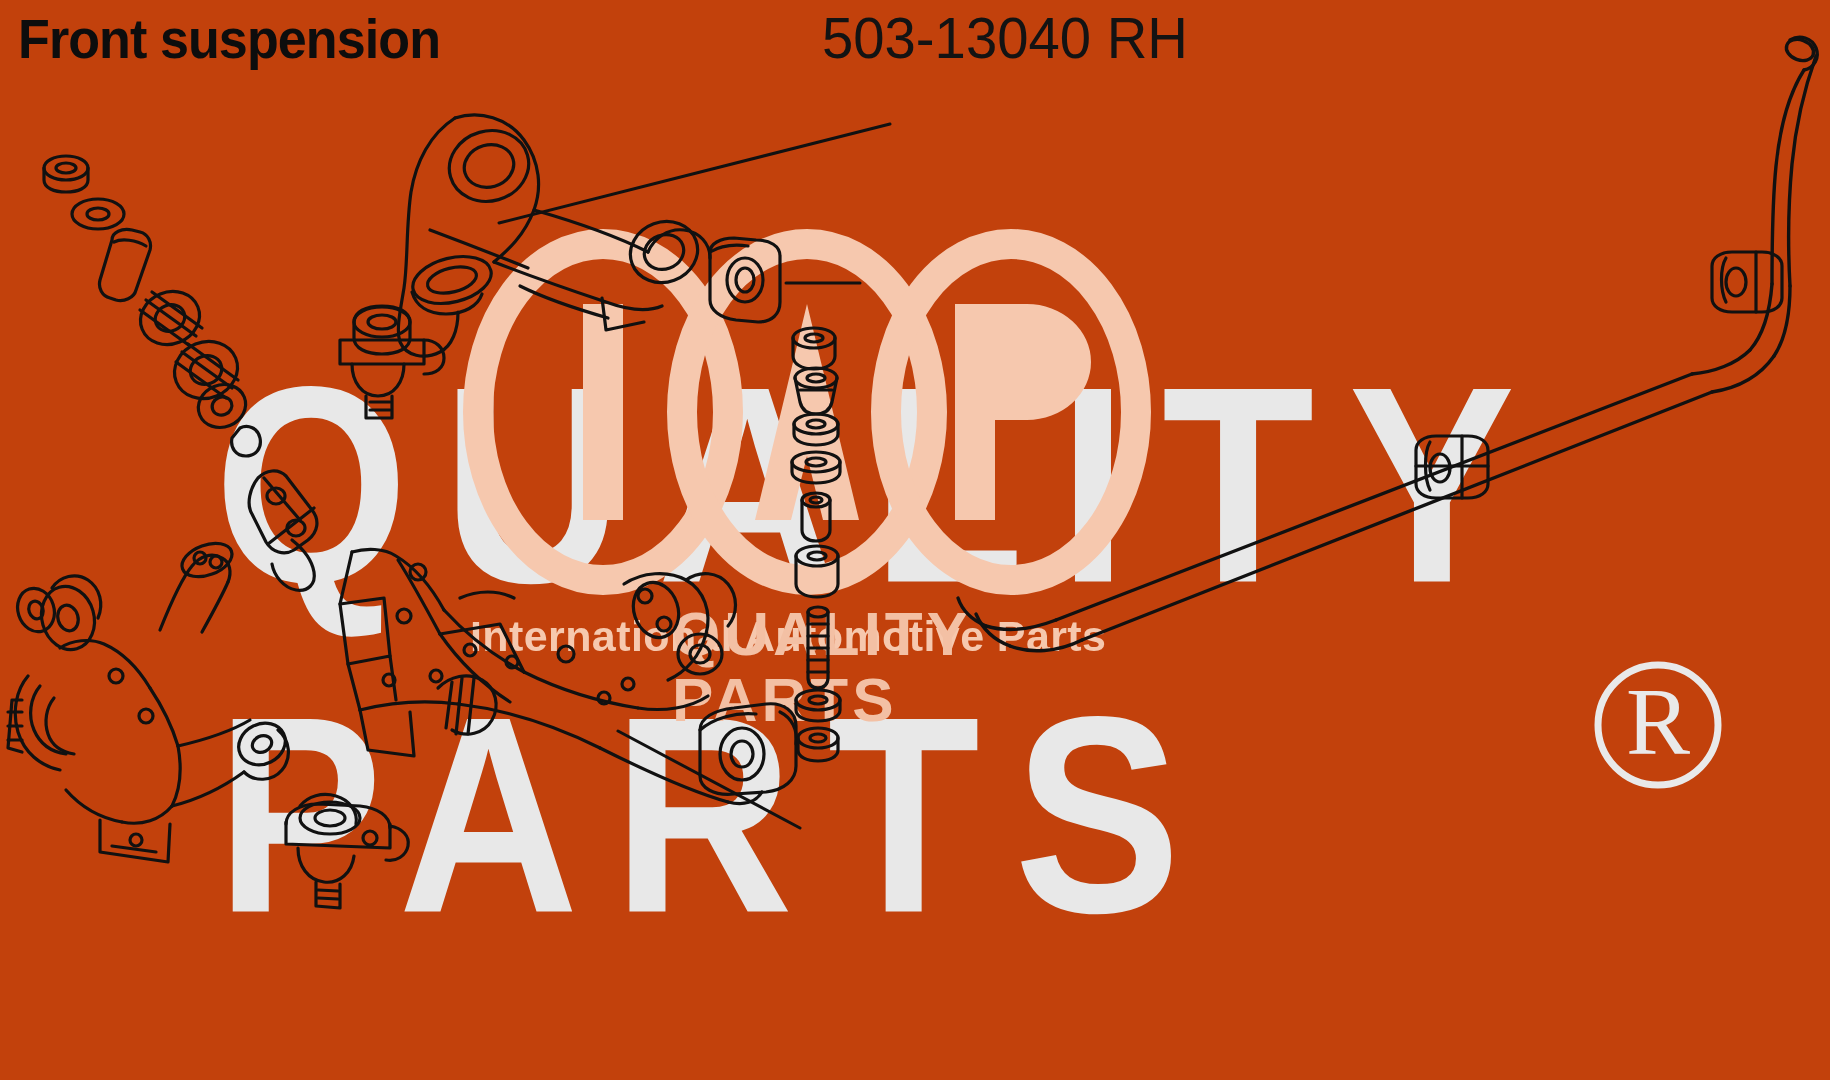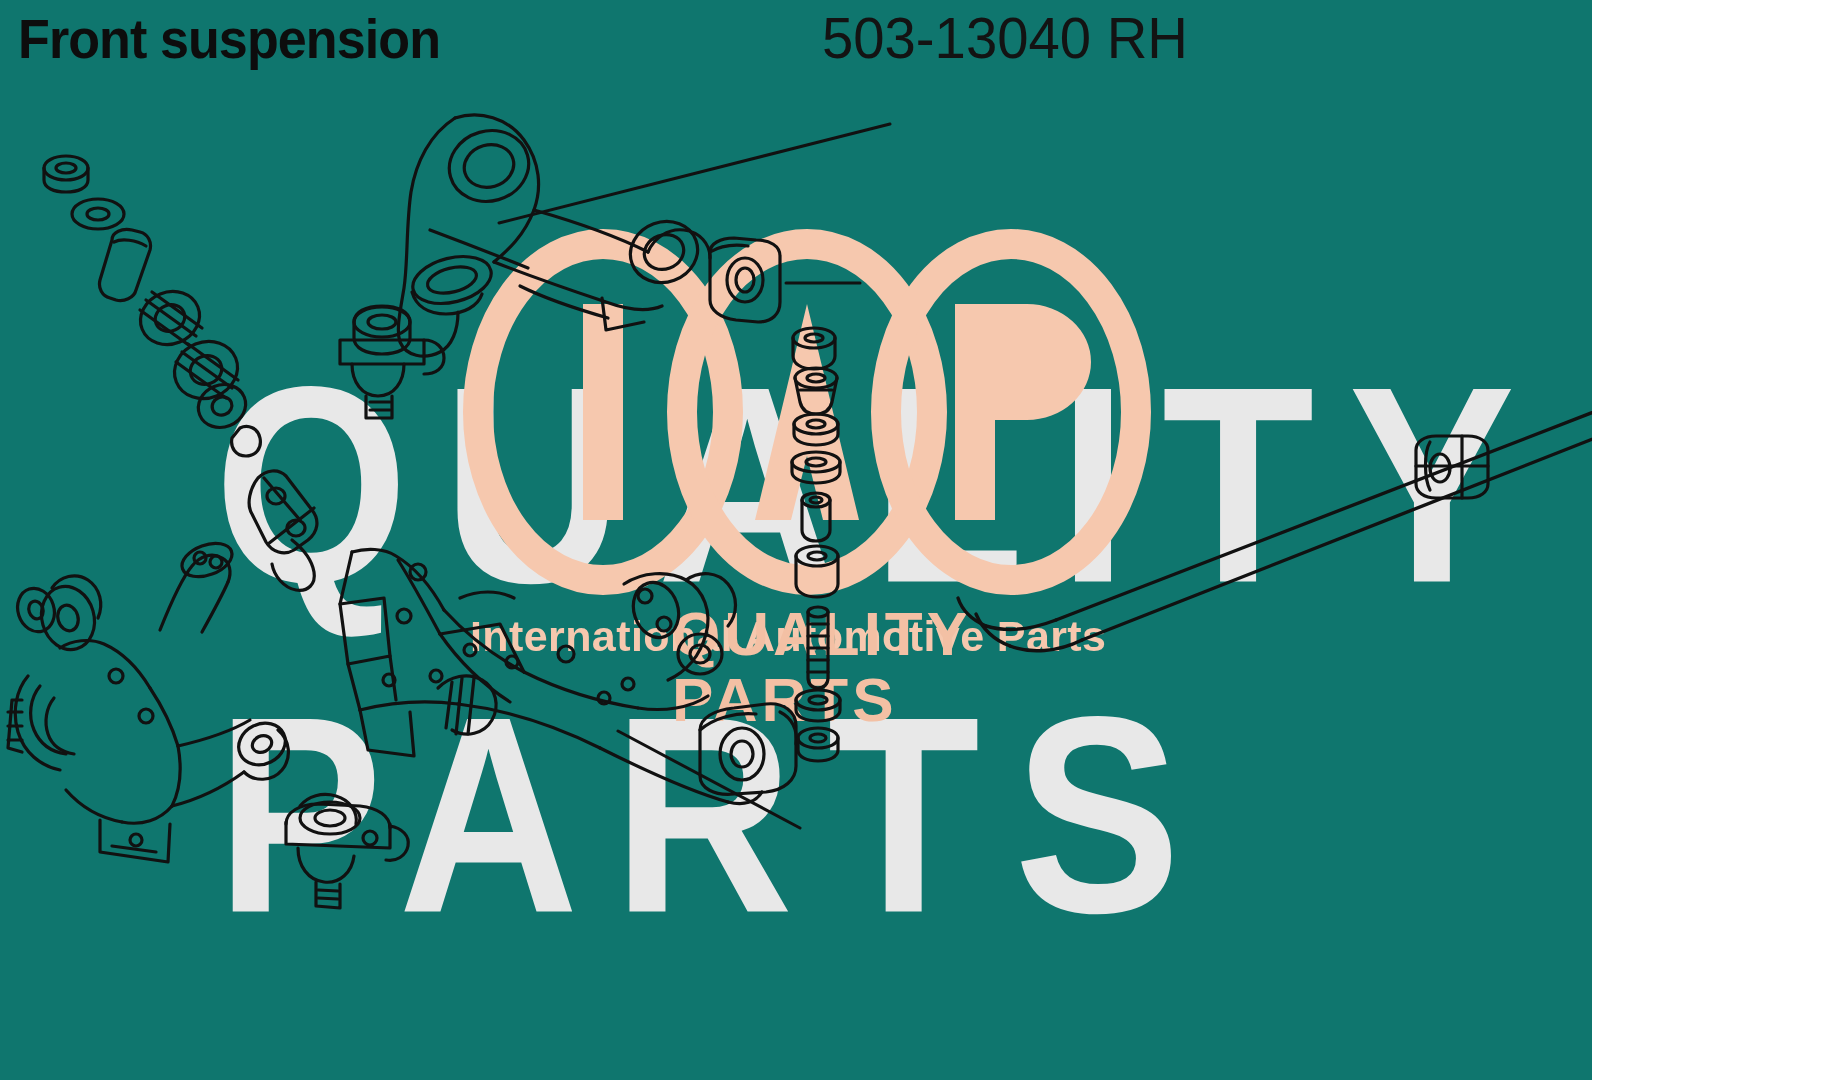--- a/index.html
+++ b/index.html
@@ -6,23 +6,23 @@
   html, body {
     margin: 0;
     padding: 0;
     background: #ffffff;
   }
   body {
     font-family: "Liberation Sans", sans-serif;
   }
   #page {
     position: relative;
-    width: 1592px;
+    width: 1830px;
     height: 1080px;
-    background: #0f766e;
+    background: #c2410c;
     overflow: hidden;
   }
 
   
   #header {
     position: absolute;
     top: 0;
     left: 0;
     width: 1830px;
     height: 92px;

